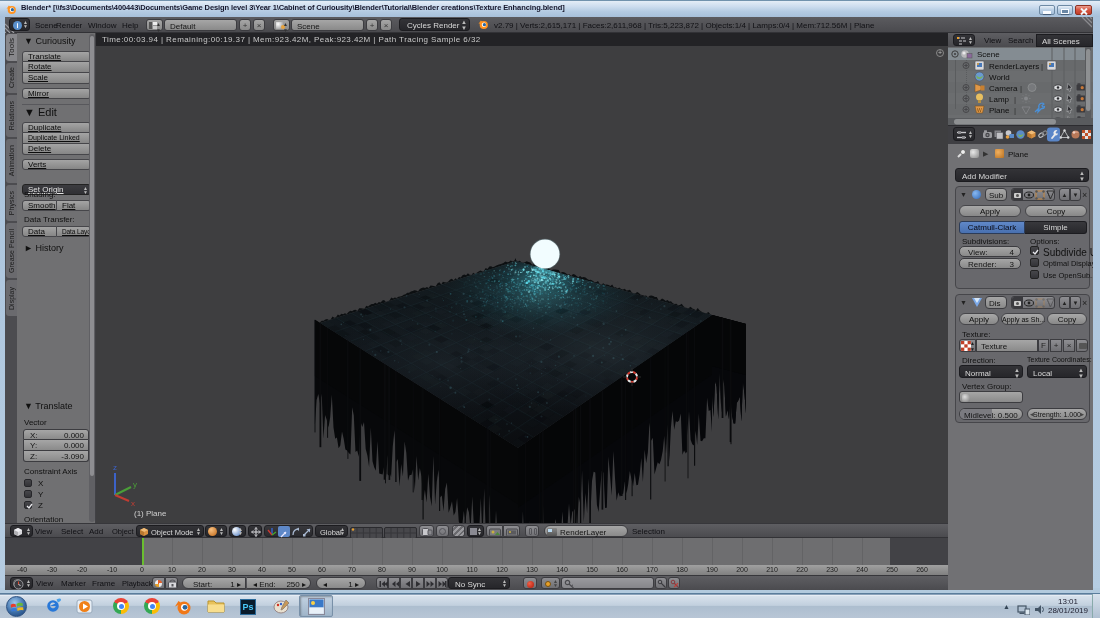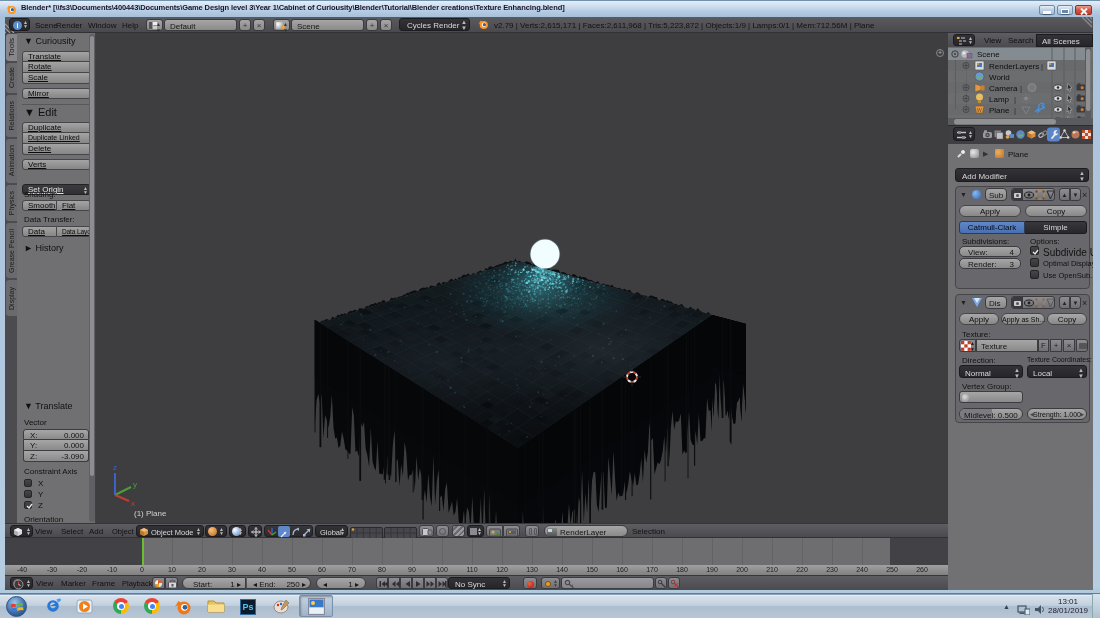--- a/index.html
+++ b/index.html
@@ -108,21 +108,21 @@
 <div class="abs field" style="left:291px;top:19px;width:73px;height:12px;padding:2px 0 0 5px">Scene</div>
 <div class="abs field" style="left:366px;top:19px;width:12px;height:12px;text-align:center;line-height:11px;color:#333">+</div>
 <div class="abs field" style="left:380px;top:19px;width:12px;height:12px;text-align:center;line-height:11px;color:#333">×</div>
 <div class="abs darkdrop" style="left:399px;top:18px;width:71px;height:13px;padding:2px 0 0 7px">Cycles Render<span style="position:absolute;right:2px;top:0px;color:#bbb;font-size:6px">▲<br>▼</span></div>
 <svg class="abs" style="left:478px;top:19px" width="11" height="11" viewBox="0 0 11 11">
     <path d="M0.5 5 L5 3.2 L2.8 1.6 Z" fill="#ff9321"></path>
     <circle cx="5.8" cy="6" r="4.1" fill="#ff9321"></circle>
     <circle cx="6.0" cy="5.7" r="2.2" fill="#fff"></circle>
     <circle cx="6.4" cy="5.7" r="1.6" fill="#2866a0"></circle>
   </svg>
-<div class="abs mtext" style="left:494px">v2.79 | Verts:2,615,171 | Faces:2,611,968 | Tris:5,223,872 | Objects:1/9 | Lamps:0/1 | Mem:712.56M | Plane</div>
+<div class="abs mtext" style="left:494px">v2.79 | Verts:2,615,171 | Faces:2,611,968 | Tris:5,223,872 | Objects:1/4 | Lamps:0/4 | Mem:712.56M | Plane</div>
 
 <div class="abs" id="tabcol"></div>
 <div class="abs" id="toolshelf"></div>
 <div class="abs vtab" style="top:34px;height:27px;background:#87878b">
     <span style="font-size:8px">Tools</span>
   </div>
 <div class="abs vtab" style="top:63px;height:30px">
     <span>Create</span>
   </div>
 <div class="abs vtab" style="top:95px;height:42px">
@@ -1802,20 +1802,21 @@
 <g transform="translate(19,462)">
         <line x1="0" y1="0" x2="0" y2="-22" stroke="#3c62c8" stroke-width="2"></line>
         <text x="-2" y="-25" fill="#3c62c8" font-size="8">z</text>
         <line x1="0" y1="0" x2="16" y2="-8" stroke="#4a9e38" stroke-width="2"></line>
         <text x="18" y="-8" fill="#4a9e38" font-size="8">y</text>
         <line x1="0" y1="0" x2="14" y2="6" stroke="#c23c32" stroke-width="2"></line>
         <text x="16" y="11" fill="#c23c32" font-size="8">x</text>
       </g>
 <text x="38" y="483" fill="#d0d0d0" font-size="8">(1) Plane</text>
 </svg>
+<div class="abs" style="left:0;top:0;width:852px;height:13px;background:#232326;color:#c8c8c8;font-size:8px;padding:2px 0 0 6px;letter-spacing:0.42px">Time:00:03.94 | Remaining:00:19.37 | Mem:923.42M, Peak:923.42M | Path Tracing Sample 6/32</div>
 <div class="abs" style="right:4px;top:16px;width:8px;height:8px;border:1px solid #888;border-radius:50%;color:#bbb;font-size:7px;line-height:6px;text-align:center">+</div>
 </div>
 
 <div class="abs" id="vphead"></div>
 <div class="abs darkdrop" style="left:10px;top:525px;width:23px;height:12px">
     <svg style="position:absolute;left:2px;top:1px" width="10" height="10">
       <path d="M1 3 L5 1 L9 3 L9 7 L5 9 L1 7 Z" fill="#d8d8dc"></path>
       <path d="M1 3 L5 5 L9 3 L5 1 Z" fill="#f0f0f4"></path>
       <path d="M5 5 L5 9 L1 7 L1 3 Z" fill="#b0b0b4"></path>
     </svg>

